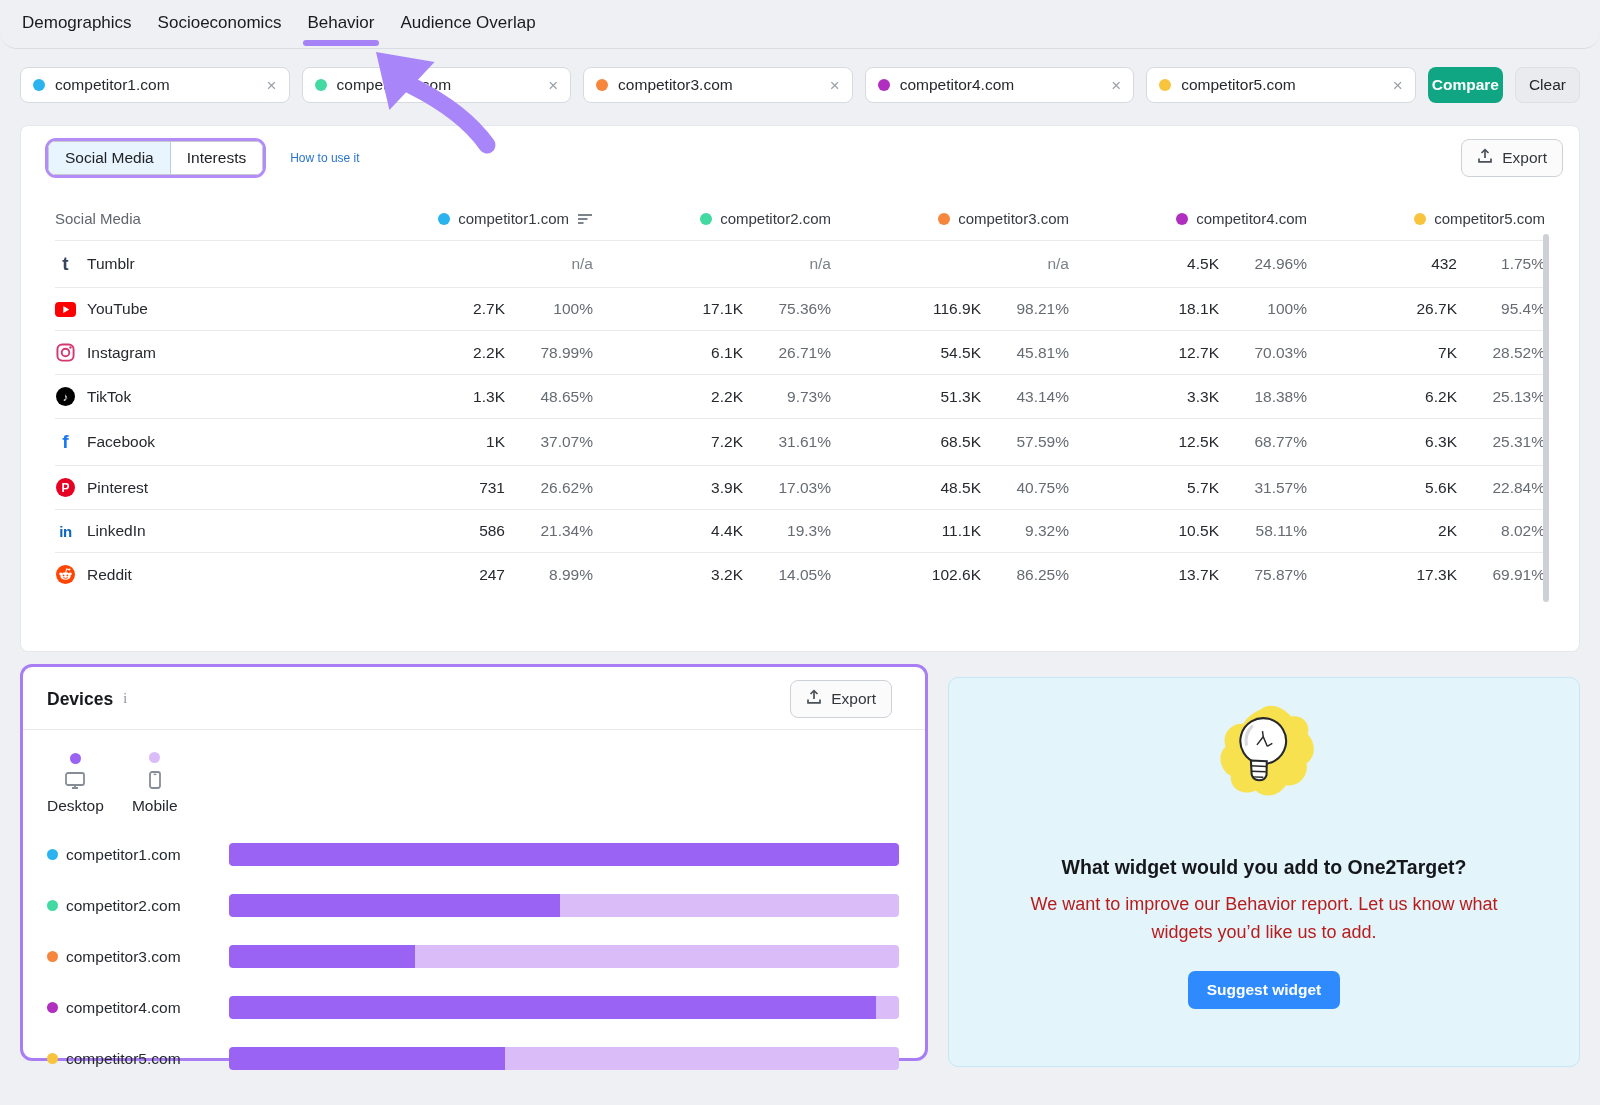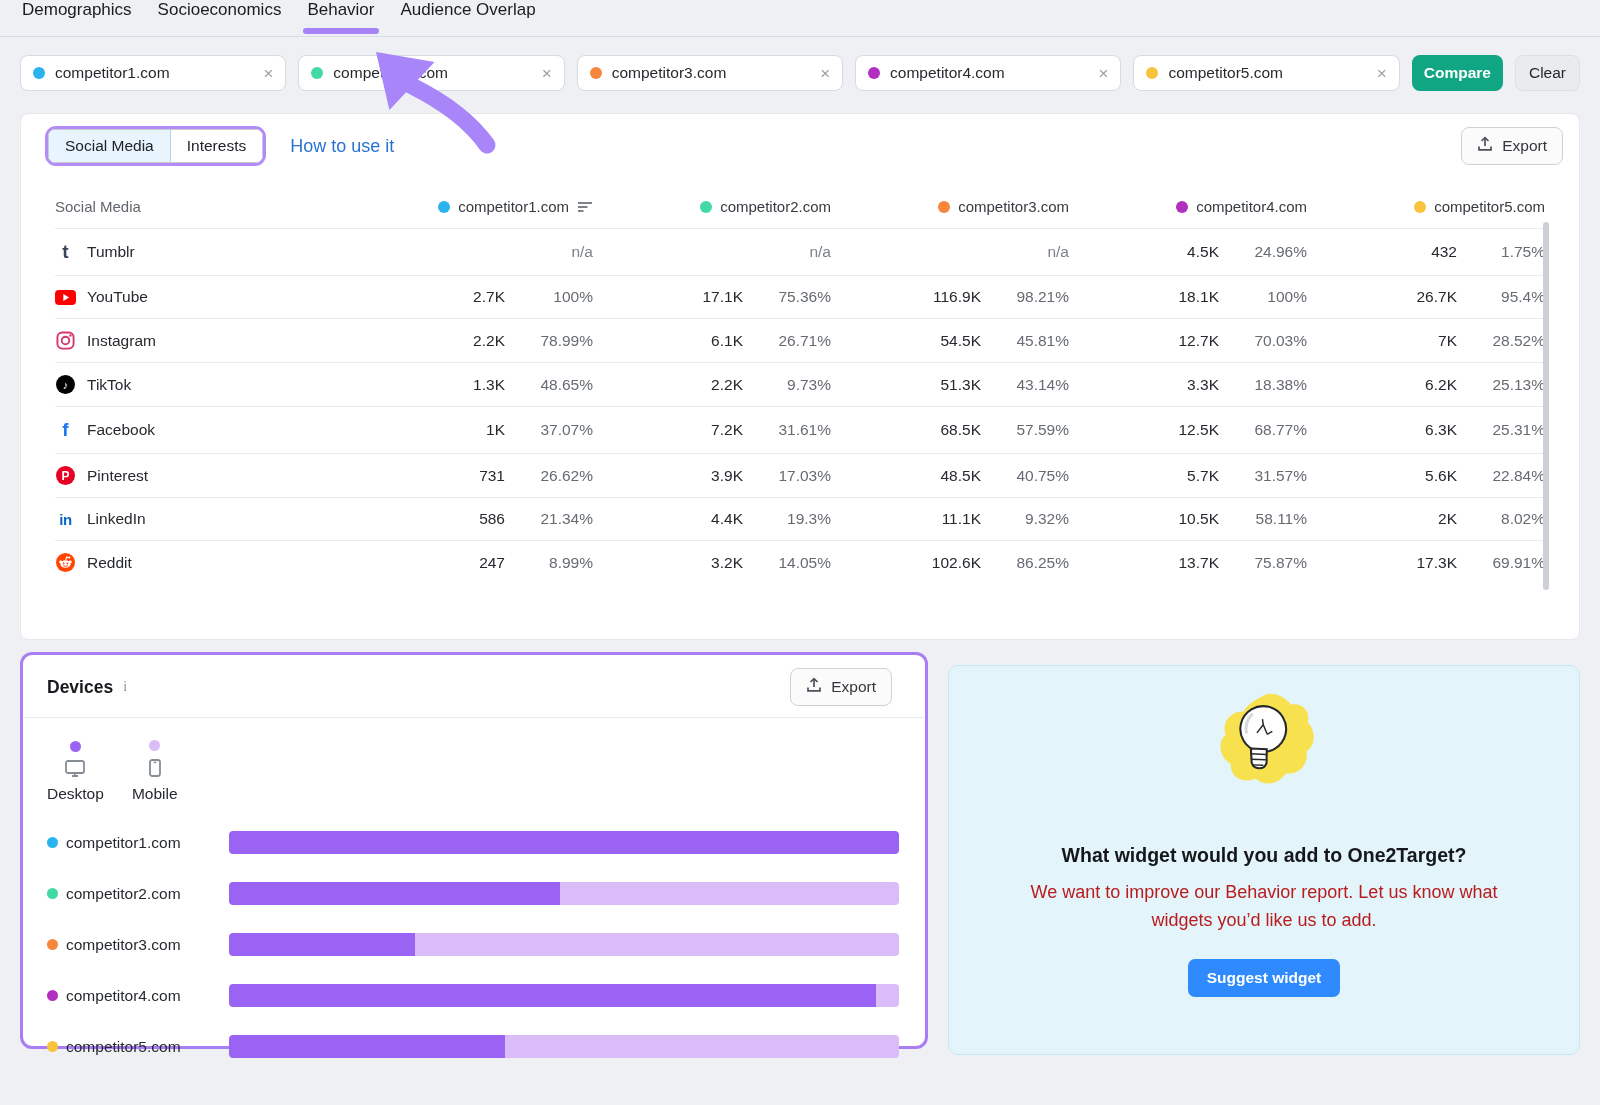--- a/index.html
+++ b/index.html
@@ -5,39 +5,39 @@
   * { box-sizing: border-box; margin: 0; padding: 0; }
   html,body { width:1600px; height:1105px; }
   body {
     background:#eef0f4;
     font-family:"Liberation Sans", sans-serif;
     color:#24272b;
     position:relative;
     overflow:hidden;
   }
   
-  .topnav { display:flex; gap:22px; padding:0 20px 0; height:37px; border-bottom:1px solid #d9dde3; }
+  .topnav { display:flex; gap:22px; padding:13px 20px 0; height:49px; border-bottom:1px solid #d9dde3;border-radius:17px; }
   .tab { font-size:17px; color:#191c1f; position:relative; padding:0 2px 13px; cursor:pointer; white-space:nowrap; }
   .tab.active::after { content:""; position:absolute; left:-2px; right:-2px; bottom:2px; height:6px; background:#a583f7; border-radius:3px; }
   
   .chips-row { display:flex; gap:12px; margin:18px 20px 0; align-items:center; }
   .chip { flex:1; height:36px; background:#fff; border:1px solid #d7dbe1; border-radius:8px; display:flex; align-items:center; gap:10px; padding:0 12px; font-size:15.5px; color:#26292d; }
   .chip .dot { width:12px; height:12px; border-radius:50%; flex:none; }
   .chip .x { margin-left:auto; color:#9aa0a8; font-size:17px; line-height:1; cursor:pointer; }
-  .btn-compare { height:36px; padding:0 12px; background:#11a683; color:#fff; font-size:15.5px; font-weight:bold; border:none; border-radius:8px; cursor:pointer; }
+  .btn-compare { height:36px; padding:0 4px; background:#11a683; color:#fff; font-size:15.5px; font-weight:bold; border:none; border-radius:8px; cursor:pointer; }
   .btn-clear { height:36px; padding:0 13px; background:#e9ebef; color:#24272b; font-size:15.5px; border:1px solid #dcdfe4; border-radius:8px; cursor:pointer; }
   
   .main-panel { margin:22px 20px 0; height:527px; background:#fff; border:1px solid #e4e7eb; border-radius:8px; position:relative; }
   .panel-toolbar { display:flex; align-items:center; padding:12px 16px 6px 24px; }
   .seg-ring { border:3px solid #b48cf8; border-radius:11px; display:inline-flex; }
   .segcontrol { display:flex; border:1px solid #c6cbd1; border-radius:7px; overflow:hidden; background:#fff; }
   .seg { padding:7px 16px; font-size:15.5px; color:#202327; cursor:pointer; background:#fff; }
   .seg.selected { background:#e9f5fe; }
   .seg + .seg { border-left:1px solid #b9cede; }
-  .howto { margin-left:24px; color:#2a74d1; font-size:18px; text-decoration:none; cursor:pointer; }
+  .howto { margin-left:24px; color:#2a74d1; font-size:12px; text-decoration:none; cursor:pointer; }
   .export-btn { margin-left:auto; display:inline-flex; gap:9px; align-items:center; background:#fbfbfc; border:1px solid #cdd2d8; border-radius:8px; padding:8px 15px; font-size:15.5px; color:#33373c; cursor:pointer; }
   
   .table { padding:10px 34px 0; position:relative; }
   .thead { display:flex; align-items:center; padding:16px 0 13px; font-size:15px; }
   .th-platform { width:300px; color:#61666d; }
   .th-comp { flex:1; display:flex; justify-content:flex-end; align-items:center; gap:8px; color:#363b41; }
   .th-comp .dot { width:12px; height:12px; border-radius:50%; }
   .trow { display:flex; align-items:center; border-top:1px solid #e8eaee; padding:12px 0; font-size:15.5px; }
   .cell-platform { width:300px; display:flex; align-items:center; gap:11px; color:#26292e; }
   .pair { flex:1; display:flex; justify-content:flex-end; align-items:center; }

